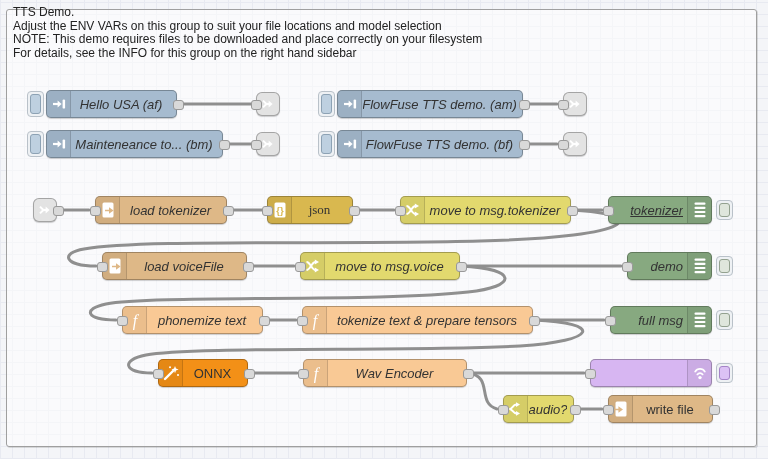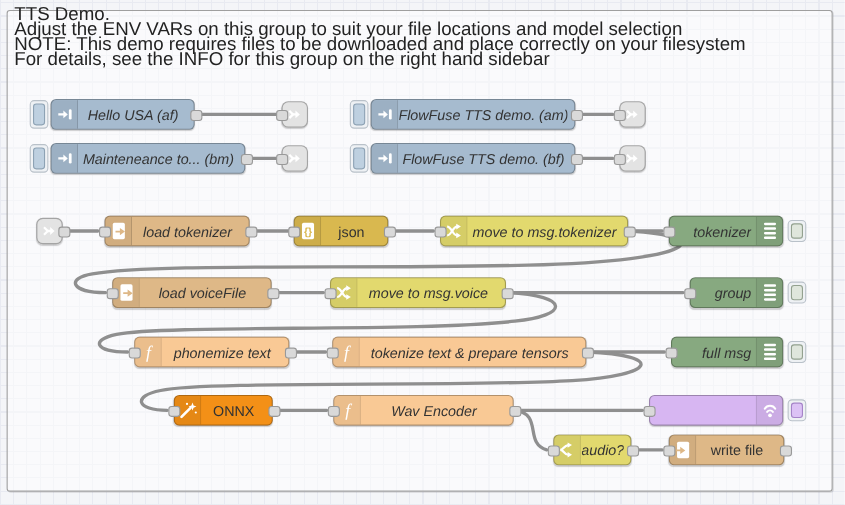--- a/index.html
+++ b/index.html
@@ -12,21 +12,21 @@
       repeating-linear-gradient(90deg,#e8eaf1 0,#e8eaf1 1px,transparent 1px,transparent 12px);
   }
   .group-outline{
     position:absolute;left:6px;top:9px;width:749px;height:436px;
     border:1px solid #9f9f9f;border-radius:3px;
     background:rgba(255,255,255,0.5);
     box-shadow:1px 1px 0 rgba(0,0,0,0.12);
   }
   .comment{
     position:absolute;left:13px;top:6px;color:#222;
-    font-size:17px;line-height:13.6px;white-space:nowrap;
+    font-size:12px;line-height:13.6px;white-space:nowrap;
   }
   #wire-layer{position:absolute;left:0;top:0;}
   #wire-layer path{stroke:#8f8f8f;stroke-width:3;fill:none;stroke-linecap:round;}
   .node{
     position:absolute;border:1px solid rgba(0,0,0,0.28);border-radius:5px;
     box-shadow:0 1px 1px rgba(0,0,0,0.18);box-sizing:border-box;
   }
   .node.link{border-radius:6px;}
   .stripe{
     position:absolute;top:0;bottom:0;width:23px;
@@ -205,21 +205,21 @@
       <div class="port" style="left: -6px; top: 9px;"></div>
       <div class="port" style="left: 127px; top: 9px;"></div>
     </div>
     <div class="node" style="left: 267px; top: 196px; width: 86px; height: 28px; background: rgb(217, 184, 79);">
       <div class="stripe left">
         <svg width="16" height="18" viewBox="0 0 16 18">
           <rect x="2.5" y="1.5" width="11" height="15" rx="1.5" fill="#fff"></rect>
           <text x="8" y="12.6" font-size="9.5" font-weight="bold" text-anchor="middle" fill="#D9B84F" font-family="Liberation Sans,sans-serif">{}</text>
         </svg>
       </div>
-      <div class="lbl center" style="left: 25px; right: 6px;">json</div>
+      <div class="lbl center" style="left: 25px; right: 6px; font-family: Liberation Serif, serif;">json</div>
       <div class="port" style="left: -6px; top: 9px;"></div>
       <div class="port" style="left: 81px; top: 9px;"></div>
     </div>
     <div class="node" style="left: 400px; top: 196px; width: 171px; height: 28px; background: rgb(226, 217, 110);">
       <div class="stripe left">
         <svg width="16" height="16" viewBox="0 0 16 16">
           <path d="M1.5 4 C5.5 4 6.5 12 10.5 12" stroke="#fff" stroke-width="2" fill="none"></path>
           <path d="M1.5 12 C5.5 12 6.5 4 10.5 4" stroke="#fff" stroke-width="2" fill="none"></path>
           <path d="M9.8 1.4 L14 4 L9.8 6.6 Z" fill="#fff"></path>
           <path d="M9.8 9.4 L14 12 L9.8 14.6 Z" fill="#fff"></path>
@@ -231,21 +231,21 @@
     </div>
     <div class="node" style="left: 608px; top: 196px; width: 104px; height: 28px; background: rgb(135, 169, 128);">
       <div class="stripe right">
         <svg width="14" height="18" viewBox="0 0 14 18">
           <rect x="1.5" y="1.5" width="11" height="2.2" rx="1" fill="#fff"></rect>
           <rect x="1.5" y="5.7" width="11" height="2.2" rx="1" fill="#fff"></rect>
           <rect x="1.5" y="9.9" width="11" height="2.2" rx="1" fill="#fff"></rect>
           <rect x="1.5" y="14.1" width="11" height="2.2" rx="1" fill="#fff"></rect>
         </svg>
       </div>
-      <div class="lbl right italic" style="left: 5px; right: 28px;">tokenizer</div>
+      <div class="lbl right italic" style="left: 5px; right: 28px; text-decoration: underline;">tokenizer</div>
       <div class="port" style="left: -6px; top: 9px;"></div>
     </div>
     <div class="btn debug" style="left: 716px; top: 200px; width: 17px; height: 20px;">
       <div class="btn-inner"></div>
     </div>
     <div class="node" style="left: 102px; top: 252px; width: 145px; height: 28px; background: rgb(222, 184, 135);">
       <div class="stripe left">
         <svg width="16" height="18" viewBox="0 0 16 18">
           <rect x="2.5" y="1.5" width="11" height="15" rx="1.5" fill="#fff"></rect>
           <path d="M5 8.7 H9 V6.2 L13.6 9.5 L9 12.8 V10.3 H5 Z" fill="#DEB887"></path>
@@ -270,21 +270,21 @@
     </div>
     <div class="node" style="left: 627px; top: 252px; width: 85px; height: 28px; background: rgb(135, 169, 128);">
       <div class="stripe right">
         <svg width="14" height="18" viewBox="0 0 14 18">
           <rect x="1.5" y="1.5" width="11" height="2.2" rx="1" fill="#fff"></rect>
           <rect x="1.5" y="5.7" width="11" height="2.2" rx="1" fill="#fff"></rect>
           <rect x="1.5" y="9.9" width="11" height="2.2" rx="1" fill="#fff"></rect>
           <rect x="1.5" y="14.1" width="11" height="2.2" rx="1" fill="#fff"></rect>
         </svg>
       </div>
-      <div class="lbl right italic" style="left: 6px; right: 28px;">group</div>
+      <div class="lbl right italic" style="left: 6px; right: 28px;">demo</div>
       <div class="port" style="left: -6px; top: 9px;"></div>
     </div>
     <div class="btn debug" style="left: 716px; top: 256px; width: 17px; height: 20px;">
       <div class="btn-inner"></div>
     </div>
     <div class="node" style="left: 122px; top: 306px; width: 141px; height: 28px; background: rgb(249, 201, 149);">
       <div class="stripe left">
         <svg width="16" height="20" viewBox="0 0 16 20">
           <text x="8" y="15.5" font-size="16" font-style="italic" text-anchor="middle" fill="#fff" font-family="Liberation Serif,serif">f</text>
         </svg>

